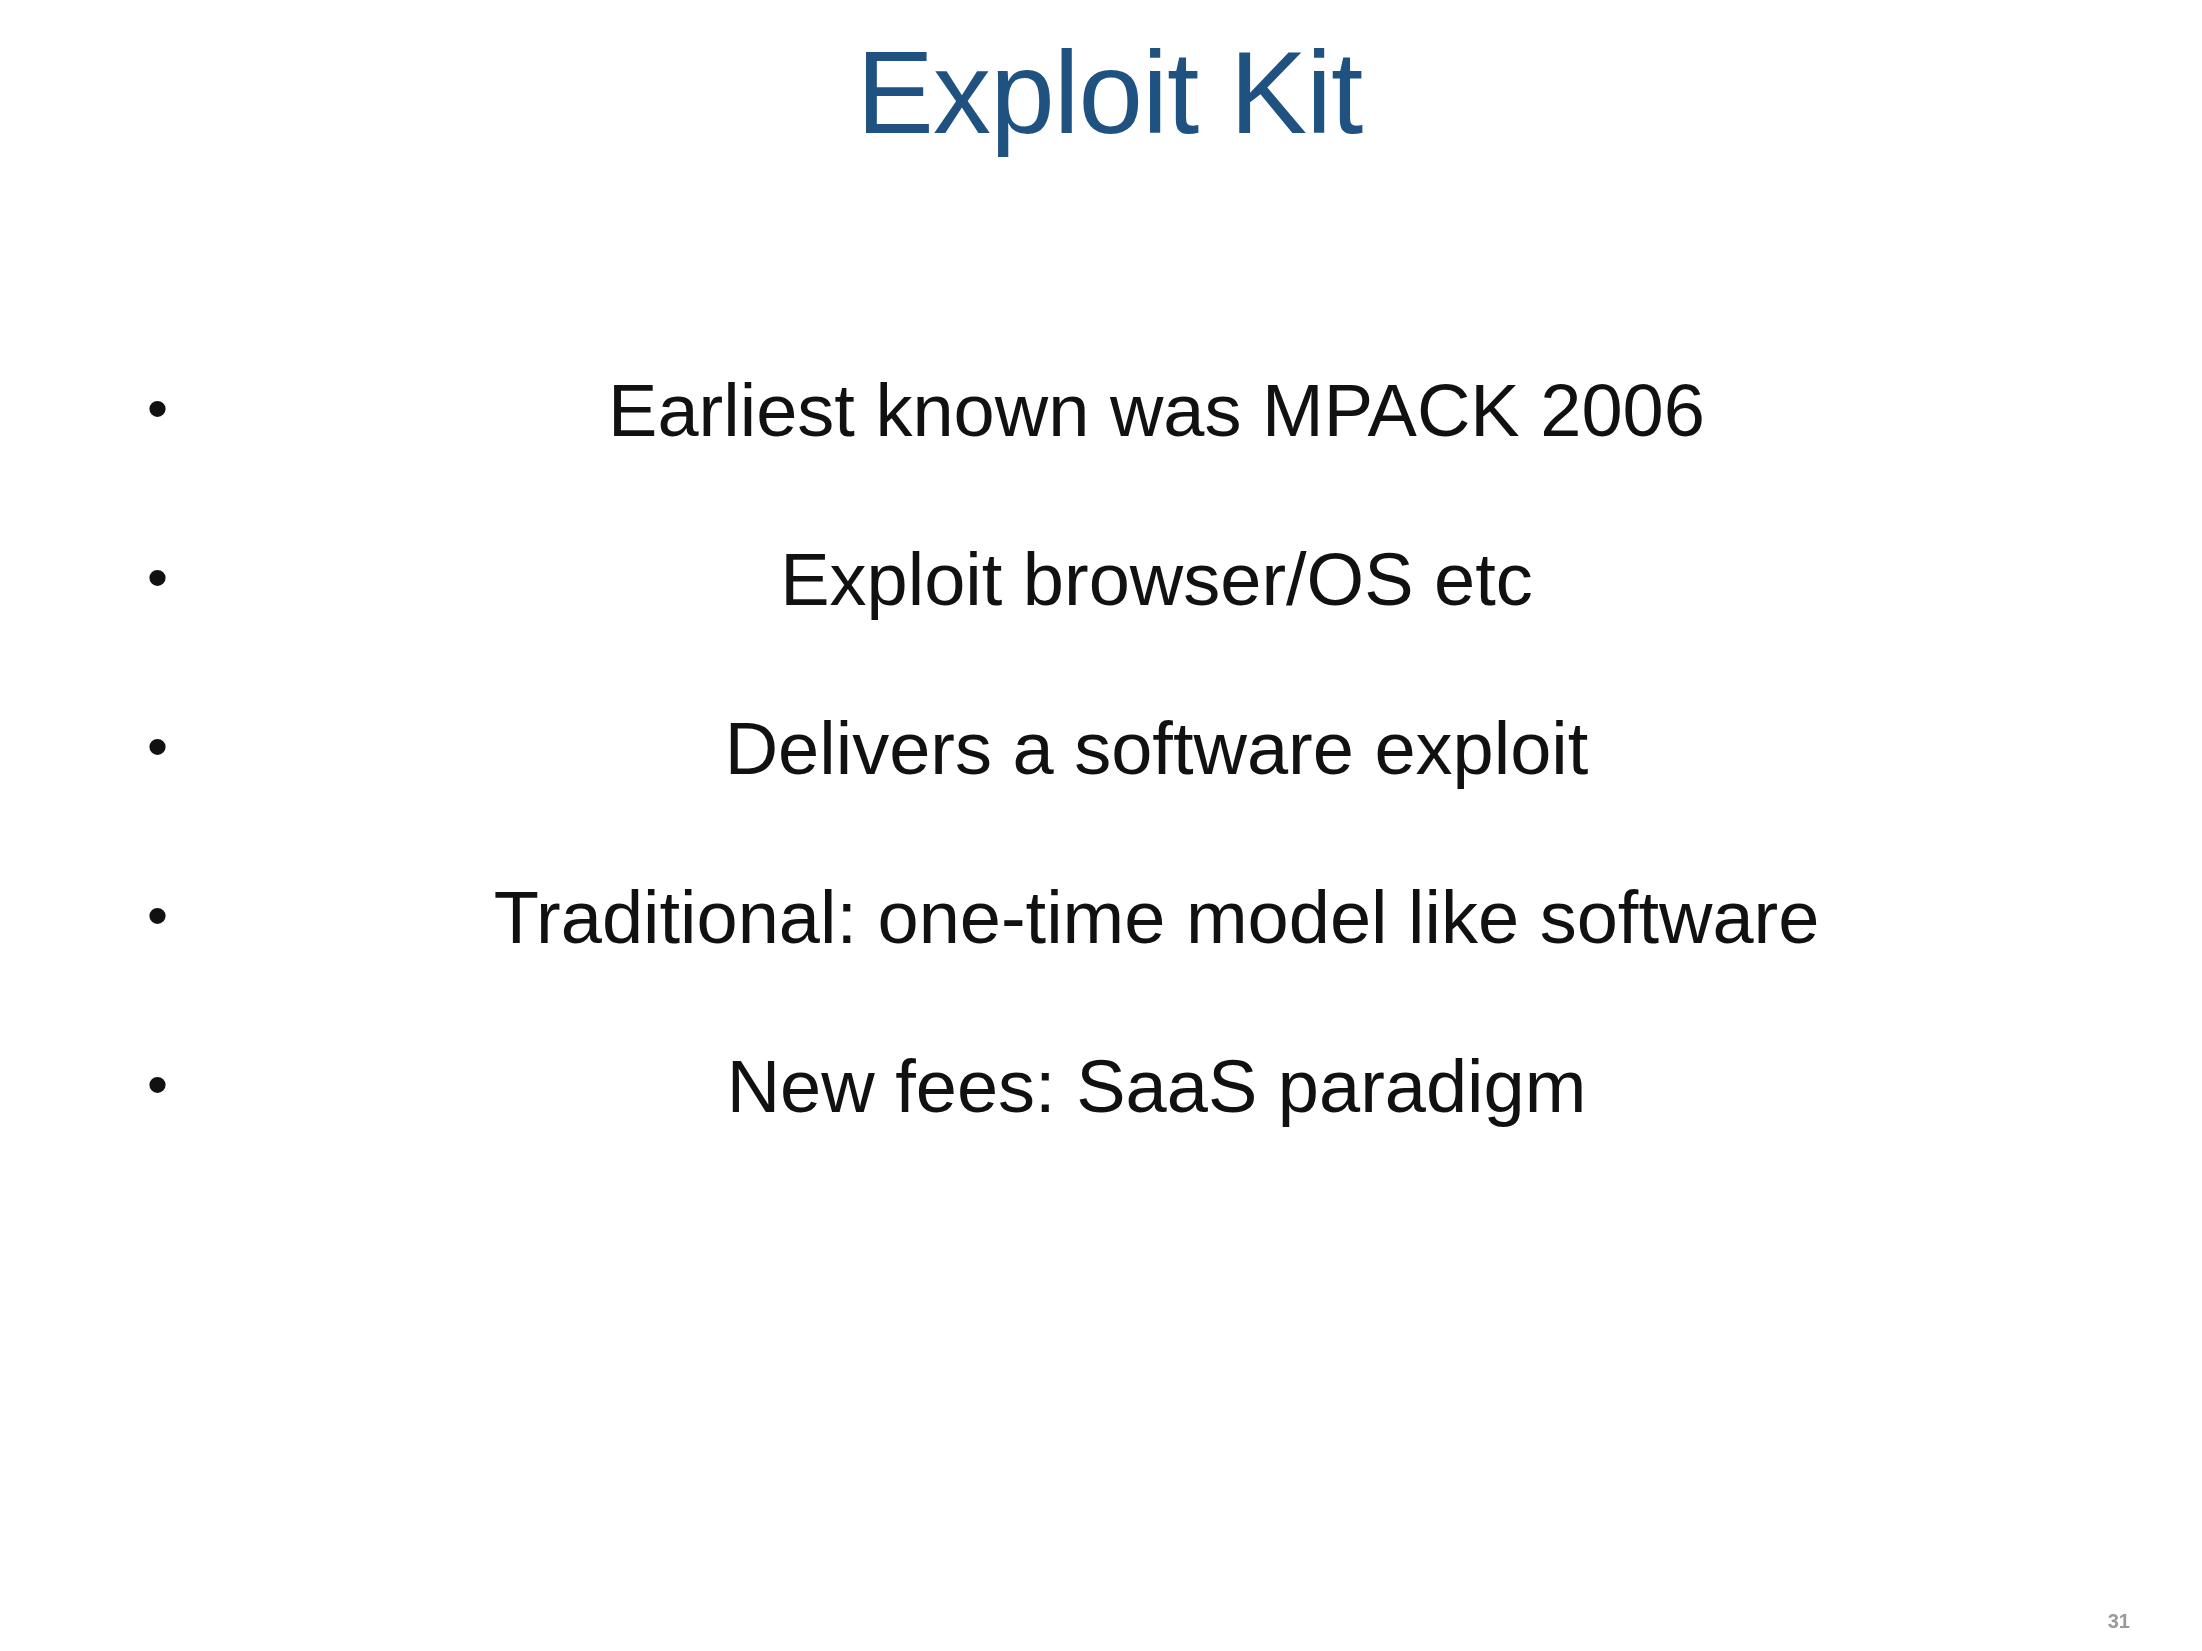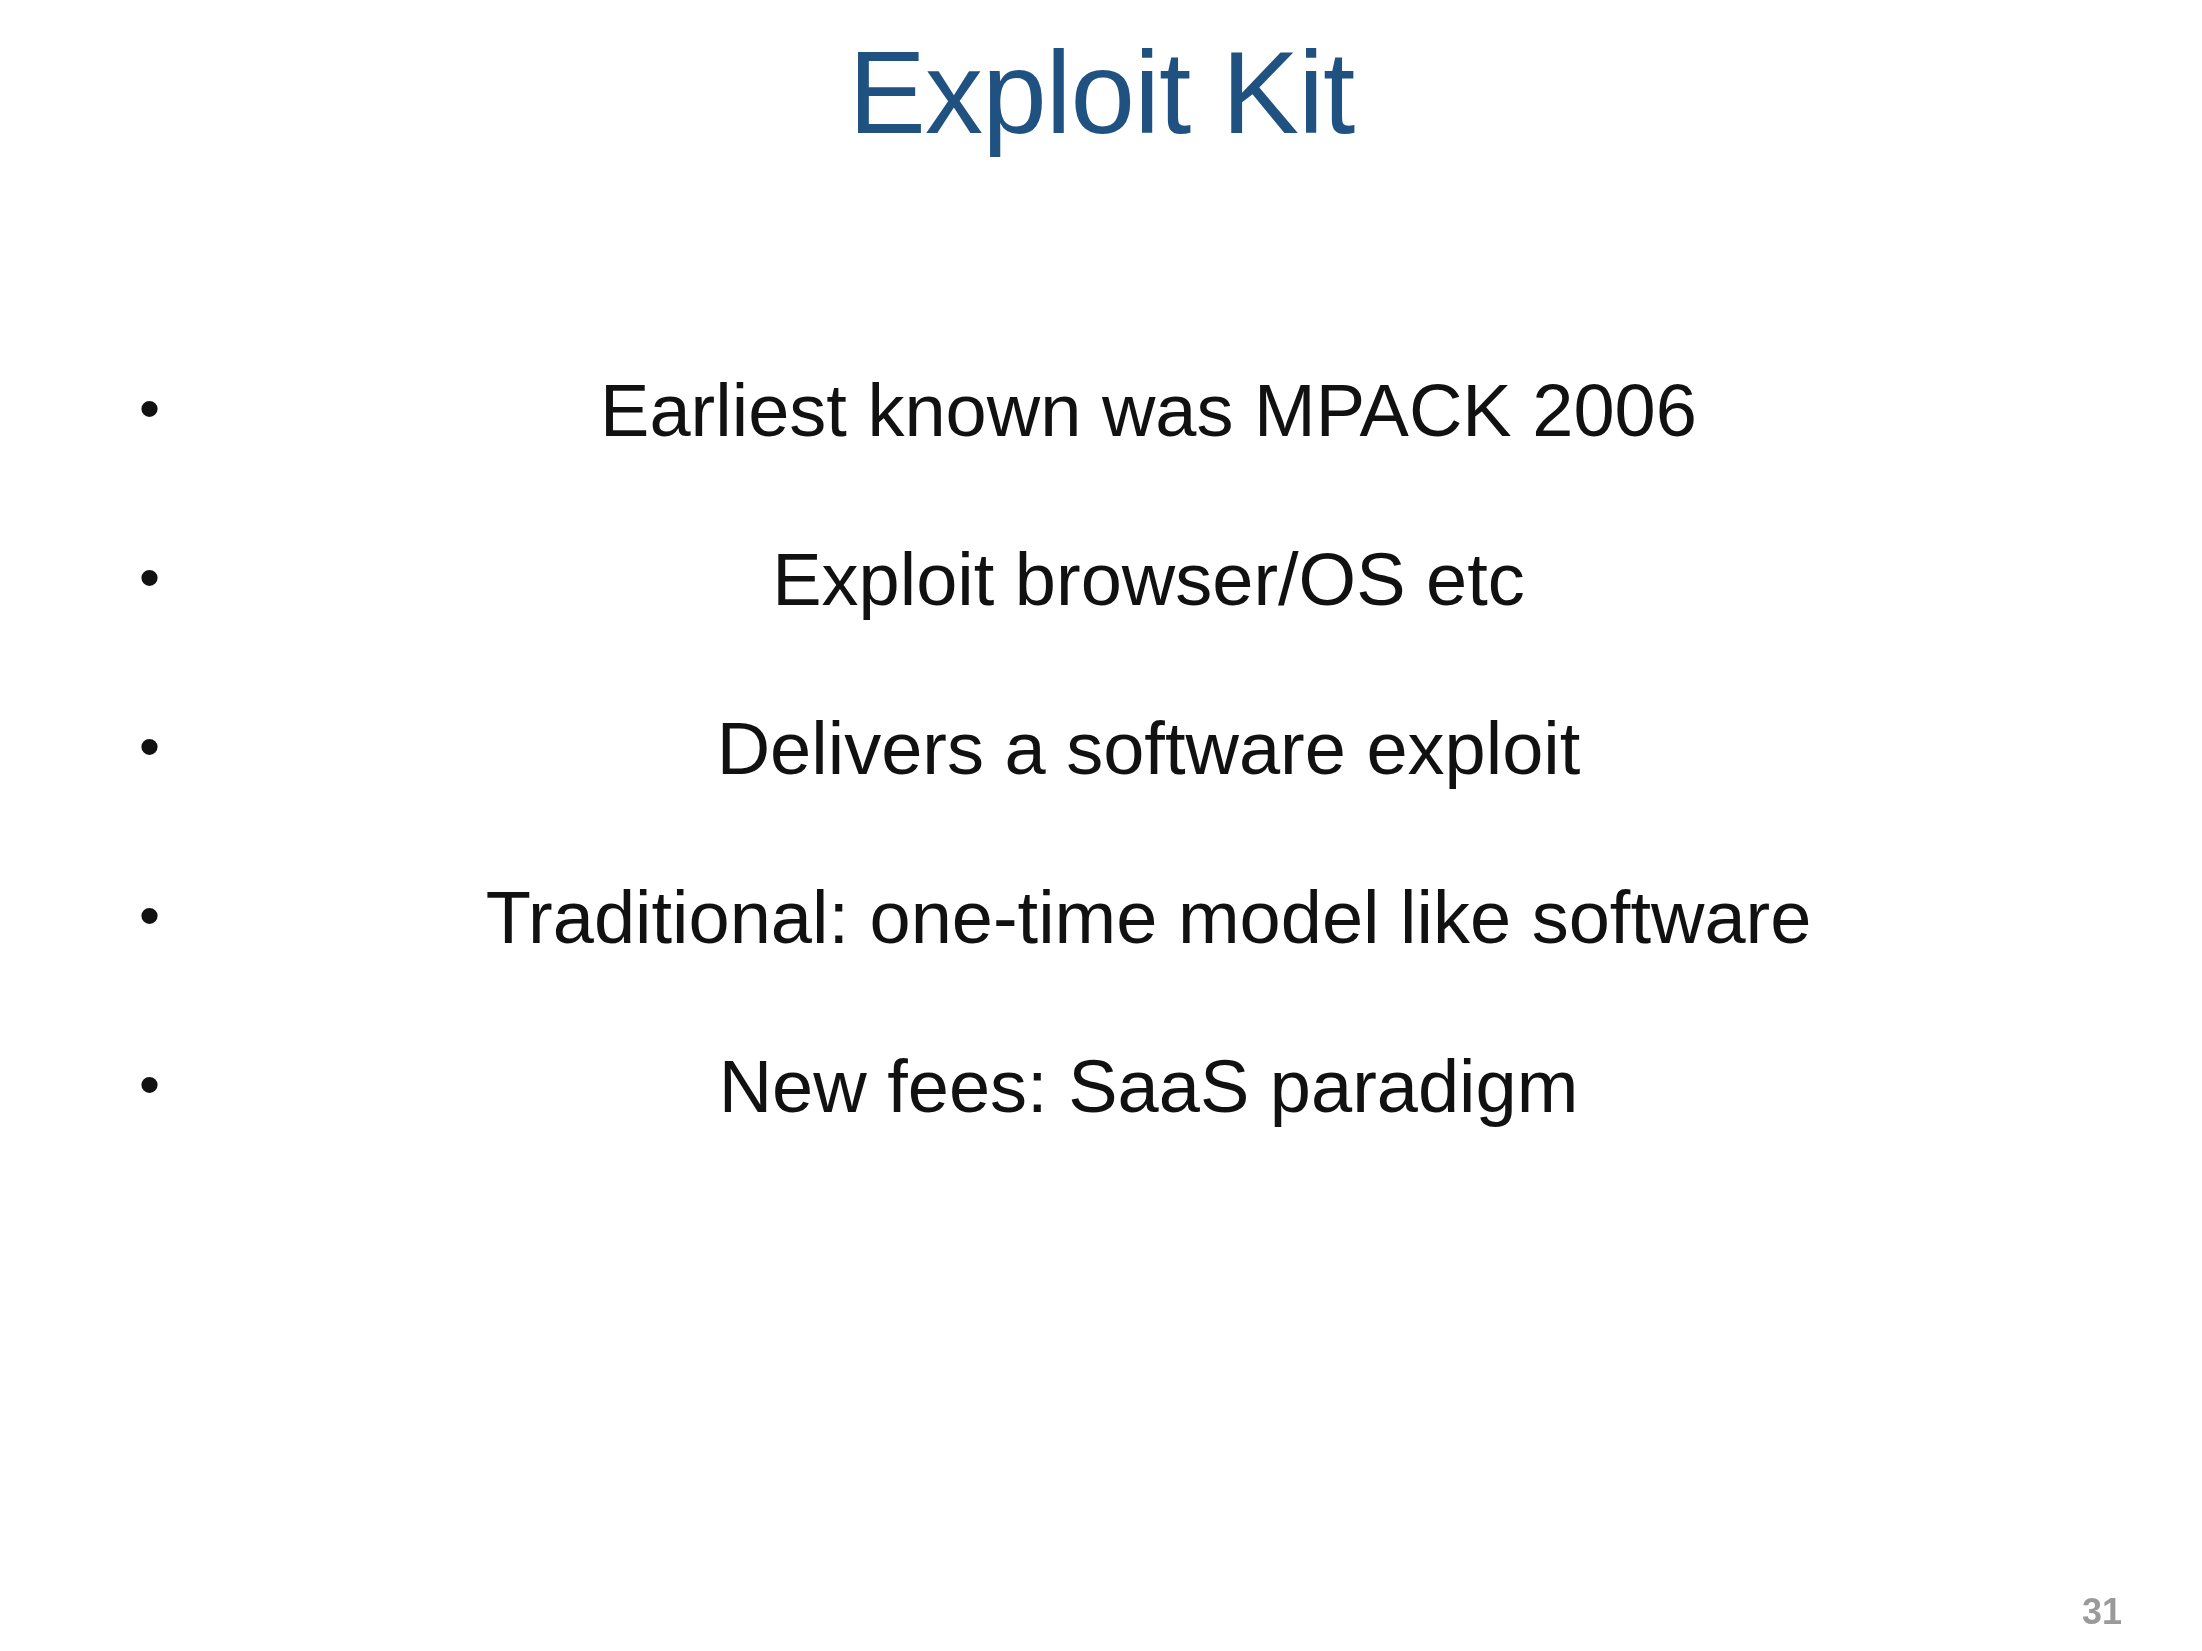--- a/index.html
+++ b/index.html
@@ -10,21 +10,21 @@
   body {
     width: 2203px;
     height: 1652px;
     font-family: "Liberation Sans", sans-serif;
     position: relative;
     overflow: hidden;
   }
   .slide {
     position: absolute;
     top: 0;
-    left: 0;
+    left: 8px;
     width: 2151px;
     height: 1652px;
     background: #ffffff;
   }
   .slide-title {
     position: absolute;
     top: 24px;
     left: 0;
     width: 2203px;
     text-align: center;
@@ -65,21 +65,21 @@
     box-sizing: border-box;
   }
   .bullet-text {
     flex: 1 1 auto;
     text-align: center;
   }
   .page-number {
     position: absolute;
     right: 29px;
     bottom: 19px;
-    font-size: 36px;
+    font-size: 20px;
     font-weight: bold;
     color: #9a9a9a;
   }
 </style>
 </head>
 <body>
 
 <div class="slide">
 
   <div class="slide-title">Exploit Kit</div>

